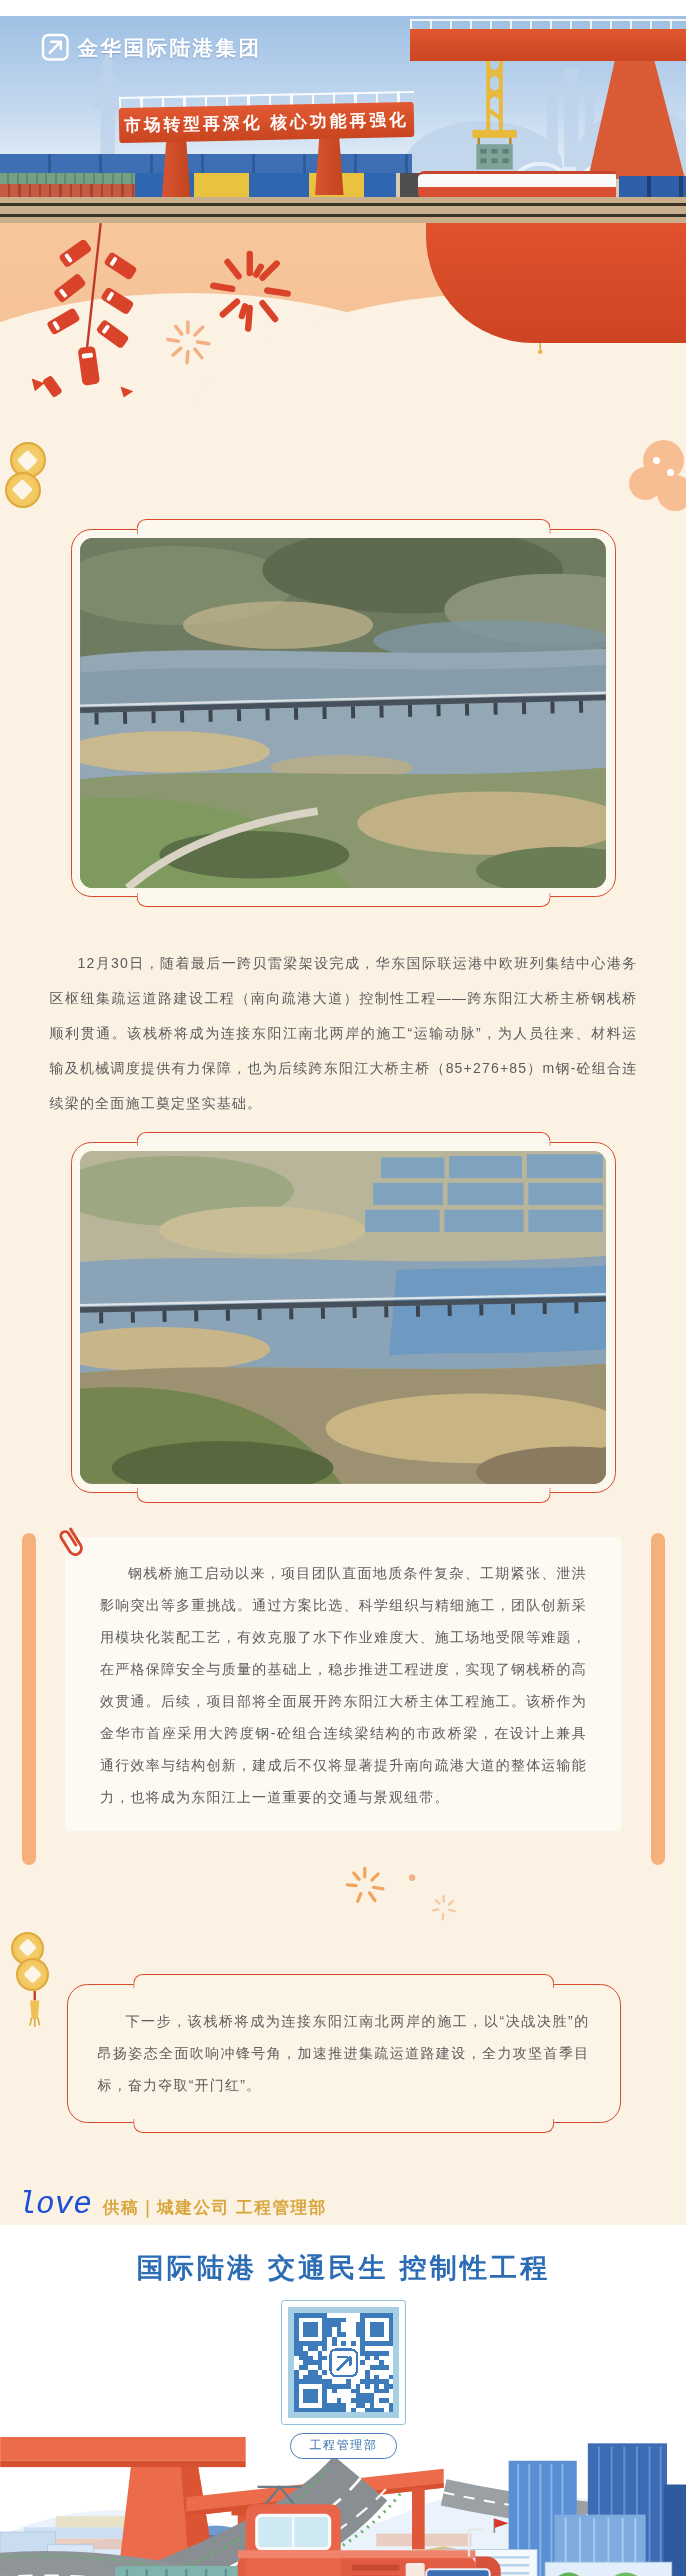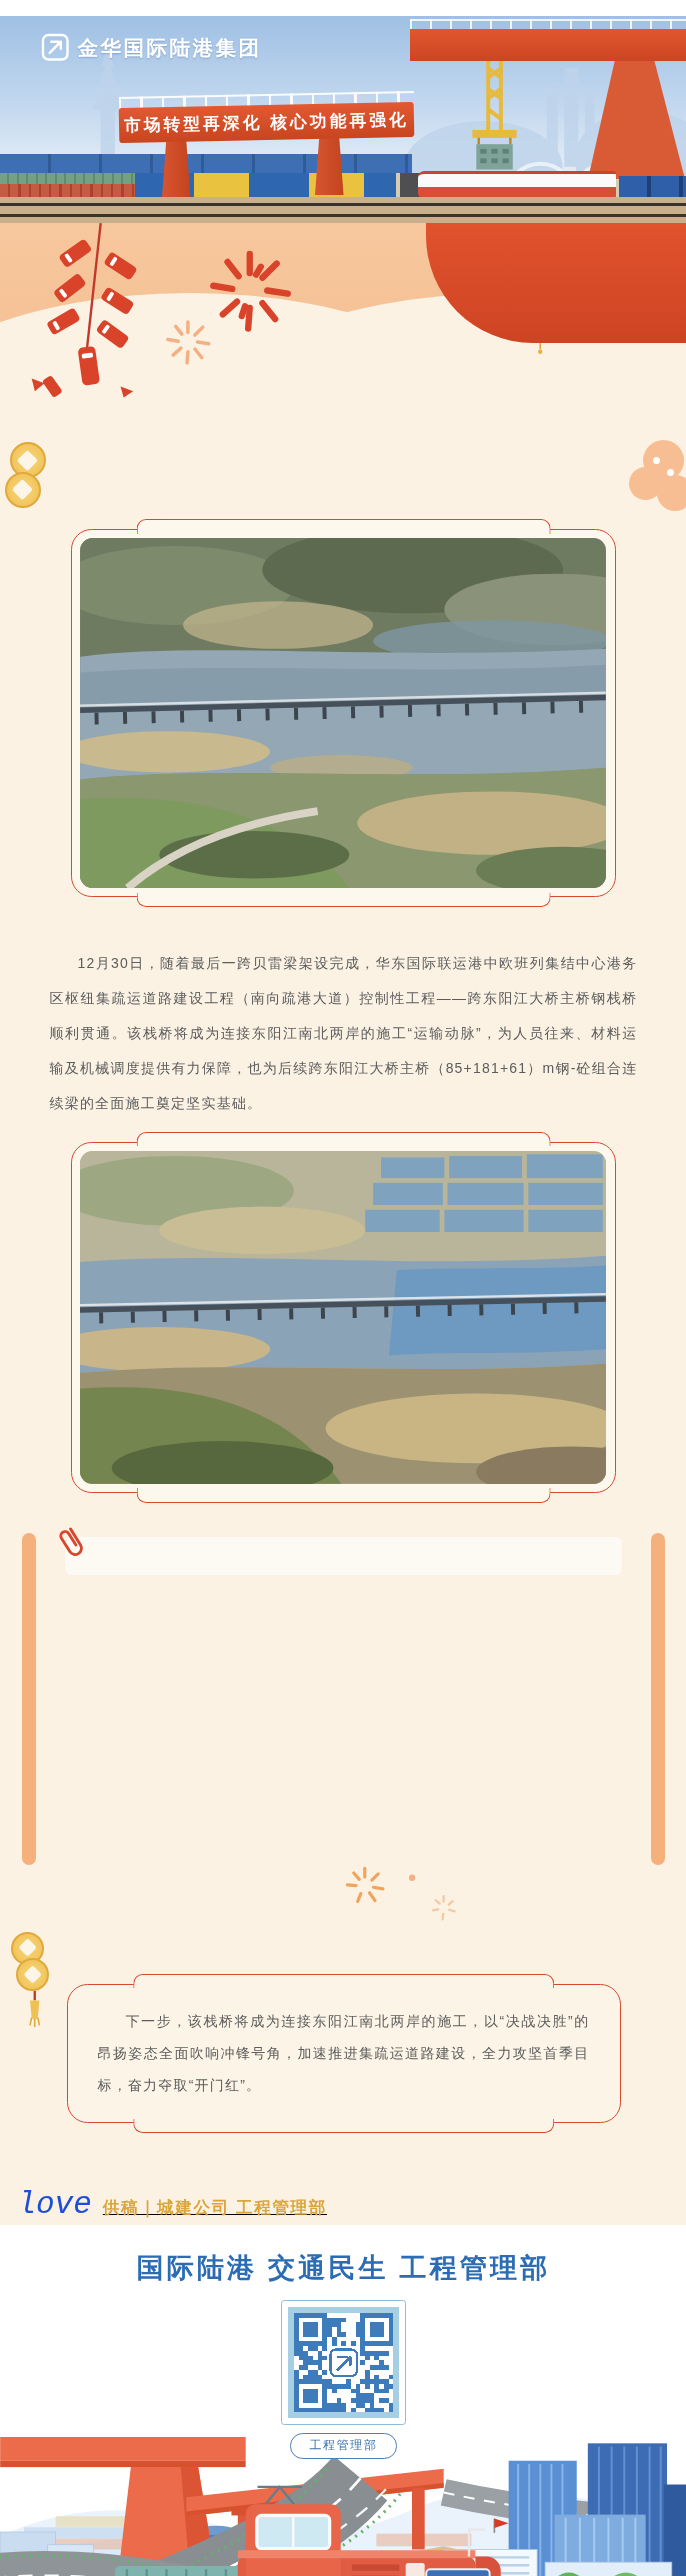--- a/index.html
+++ b/index.html
@@ -80,21 +80,21 @@
   #sec-quote{height:157px;}
   .quote-frame{position:relative;width:554px;margin:10.3px auto 0;background:#FCF4E6;
                border:1.6px solid #D6492C;border-radius:20.6px;padding:20.6px 30px;box-sizing:border-box;}
   .quote-frame .bump{background:#FCF4E6;}
   .quote-frame .para{width:auto;line-height:32px;}
 
   #sec-gap2{height:48px;}
   #sec-credit{height:36px;}
   .credit{display:flex;align-items:baseline;gap:11px;margin:0 20.6px 0 17.4px;}
   .love{font-family:Liberation Mono, monospace;font-style:italic;font-size:31px;color:#1d4ed8;line-height:1;}
-  .credit-line{flex:1;border-bottom:1.6px solid #E7C468;padding-bottom:9.5px;text-decoration:underline;}
+  .credit-line{flex:1;border-bottom:1.6px solid #E7C468;padding-bottom:9.5px;}
   .credit-text{font-size:16.6px;font-weight:bold;color:#D9A53C;letter-spacing:1.6px;}
 
   
   #sec-footer{height:410px;background:#fff;}
   .slogan{padding-top:25px;text-align:center;font-size:27px;font-weight:bold;color:#2B6CB5;letter-spacing:3.2px;}
   .qr-outer{width:125px;height:125px;margin:14.3px auto 0;border:1.6px solid #8FBEDD;border-radius:3.2px;
             background:#fff;padding:6.3px;box-sizing:border-box;position:relative;z-index:4;}
   .qr-mid{width:100%;height:100%;background:#A7CFE4;padding:5.5px;box-sizing:border-box;}
   .qr-core{width:100%;height:100%;background:#fff;}
   .qr-core svg{display:block;width:100%;height:100%;}
@@ -344,21 +344,21 @@
         <path d="M0,330 C120,322 260,340 340,442 L0,442 Z" fill="#7E9A5F"></path>
         <ellipse cx="520" cy="360" rx="170" ry="40" fill="#C2B184"></ellipse>
         <ellipse cx="220" cy="400" rx="120" ry="30" fill="#5C6E48"></ellipse>
         <path d="M60,442 C120,390 200,360 300,345" stroke="#D8D3C4" stroke-width="10" fill="none"></path>
         <ellipse cx="610" cy="420" rx="110" ry="30" fill="#6B7D55"></ellipse>
       </svg>
     </div>
   </section>
 
   <section id="sec-para1">
-    <p class="para">12月30日，随着最后一跨贝雷梁架设完成，华东国际联运港中欧班列集结中心港务区枢纽集疏运道路建设工程（南向疏港大道）控制性工程——跨东阳江大桥主桥钢栈桥顺利贯通。该栈桥将成为连接东阳江南北两岸的施工“运输动脉”，为人员往来、材料运输及机械调度提供有力保障，也为后续跨东阳江大桥主桥（85+181+61）m钢-砼组合连续梁的全面施工奠定坚实基础。</p>
+    <p class="para">12月30日，随着最后一跨贝雷梁架设完成，华东国际联运港中欧班列集结中心港务区枢纽集疏运道路建设工程（南向疏港大道）控制性工程——跨东阳江大桥主桥钢栈桥顺利贯通。该栈桥将成为连接东阳江南北两岸的施工“运输动脉”，为人员往来、材料运输及机械调度提供有力保障，也为后续跨东阳江大桥主桥（85+276+85）m钢-砼组合连续梁的全面施工奠定坚实基础。</p>
   </section>
 
   <section id="sec-photo2" style="height:384px">
     <div class="frame" style="margin-top:14.3px">
       <div class="bump t"></div>
       <div class="bump b"></div>
       <svg class="photo" width="526" height="333" viewBox="0 0 664 420">
         <rect width="664" height="420" fill="#B0AC93"></rect>
         <rect width="664" height="150" fill="#B9B59A"></rect>
         <g fill="#7FA3BF">
@@ -410,20 +410,21 @@
 
   <section id="sec-clipcard">
     <div class="edge-strip" style="left:22px"></div>
     <div class="edge-strip" style="right:22px"></div>
     <div class="clipcard">
       <svg class="paperclip" width="41" height="41" viewBox="0 0 52 52">
         <g transform="rotate(-32 26 26)">
           <path d="M33,10 L33,34 a8,8 0 0 1 -16,0 L17,14 a5.5,5.5 0 0 1 11,0 L28,31" fill="none" stroke="#D7472C" stroke-width="3.6" stroke-linecap="round"></path>
         </g>
       </svg>
+      <p class="para">钢栈桥施工启动以来，项目团队直面地质条件复杂、工期紧张、泄洪影响突出等多重挑战。通过方案比选、科学组织与精细施工，团队创新采用模块化装配工艺，有效克服了水下作业难度大、施工场地受限等难题，在严格保障安全与质量的基础上，稳步推进工程进度，实现了钢栈桥的高效贯通。后续，项目部将全面展开跨东阳江大桥主体工程施工。该桥作为金华市首座采用大跨度钢-砼组合连续梁结构的市政桥梁，在设计上兼具通行效率与结构创新，建成后不仅将显著提升南向疏港大道的整体运输能力，也将成为东阳江上一道重要的交通与景观纽带。</p>
     </div>
   </section>
 
   <section id="sec-divider">
     <svg class="abs" style="left:333px;top:0" width="174" height="71" viewBox="0 0 220 90">
       <g transform="translate(40,30) scale(0.5)" stroke="#F0A45C" stroke-width="8" stroke-linecap="round">
         <line x1="0" y1="-22" x2="0" y2="-44"></line>
           <line x1="18" y1="-14" x2="34" y2="-30"></line>
         <line x1="22" y1="4" x2="46" y2="8"></line>
           <line x1="12" y1="18" x2="26" y2="38"></line>
@@ -469,21 +470,21 @@
   <section id="sec-credit">
     <div class="credit">
       <span class="love">love</span>
       <div class="credit-line">
         <span class="credit-text">供稿｜城建公司 工程管理部</span>
       </div>
     </div>
   </section>
 
   <section id="sec-footer">
-    <div class="slogan">国际陆港 交通民生 工程管理部</div>
+    <div class="slogan">国际陆港 交通民生 控制性工程</div>
 
     <div class="qr-outer">
       <div class="qr-mid">
           <div class="qr-core">
         <svg viewBox="0 0 21 21" shape-rendering="crispEdges">
           <g id="qr-modules" fill="#3D7BBB">
                 <rect x="7" y="1" width="1" height="1"></rect>
                 <rect x="8" y="1" width="1" height="1"></rect>
                 <rect x="9" y="1" width="1" height="1"></rect>
                 <rect x="10" y="1" width="1" height="1"></rect>

